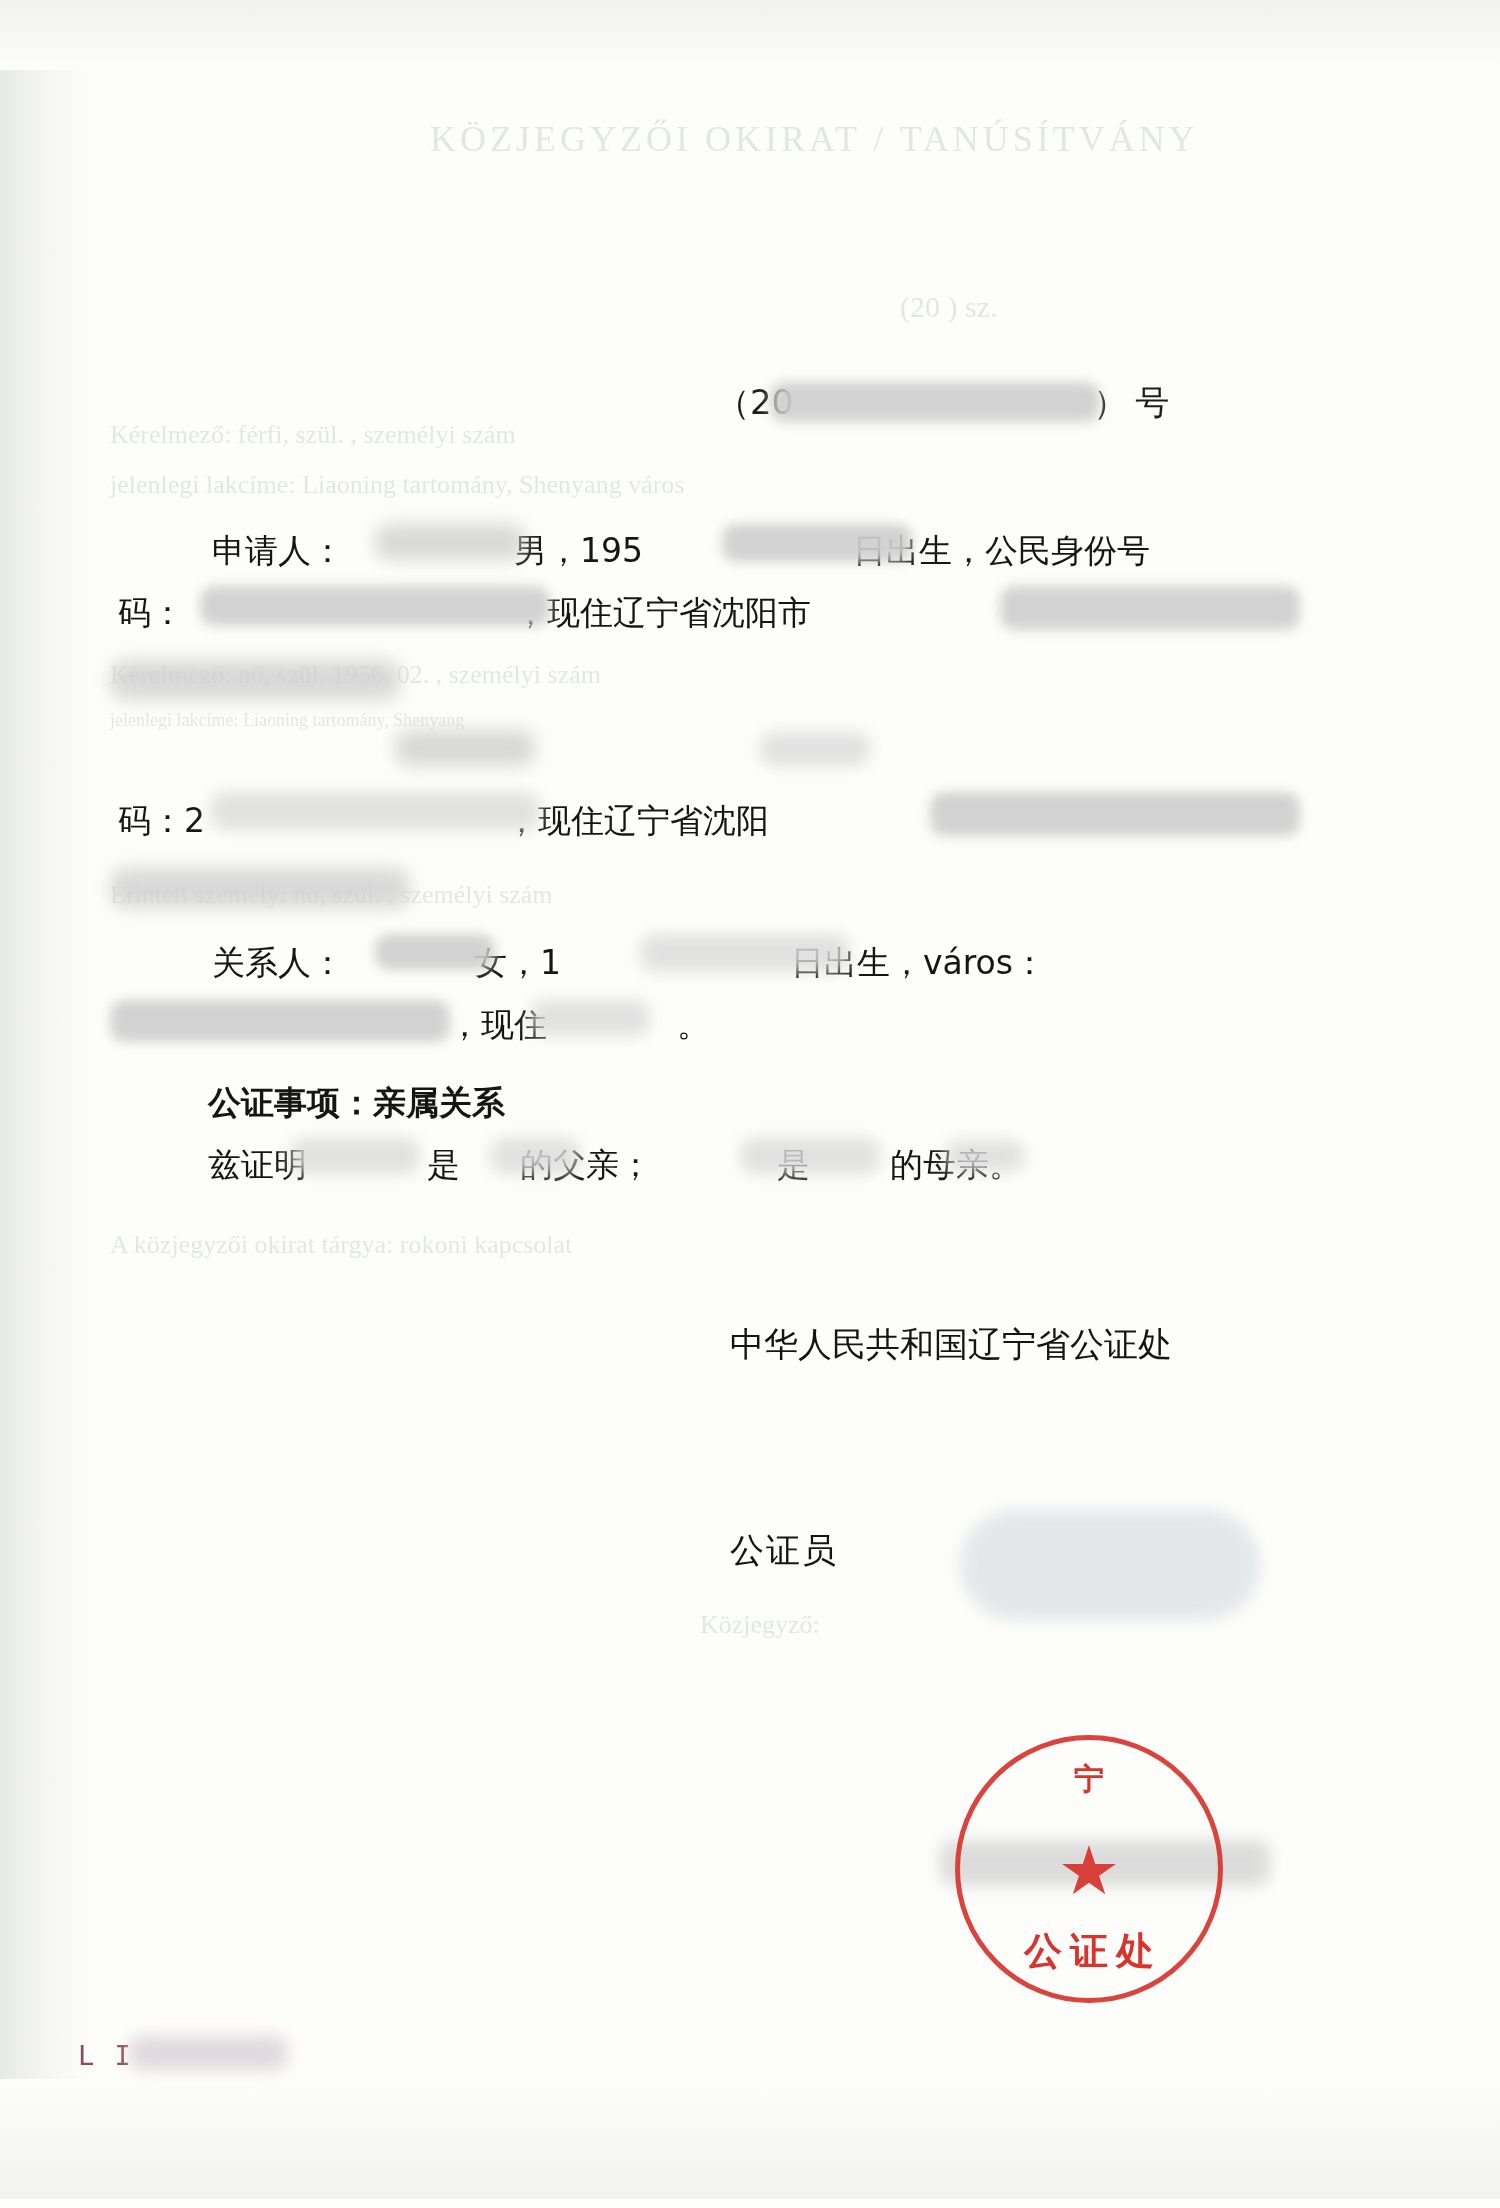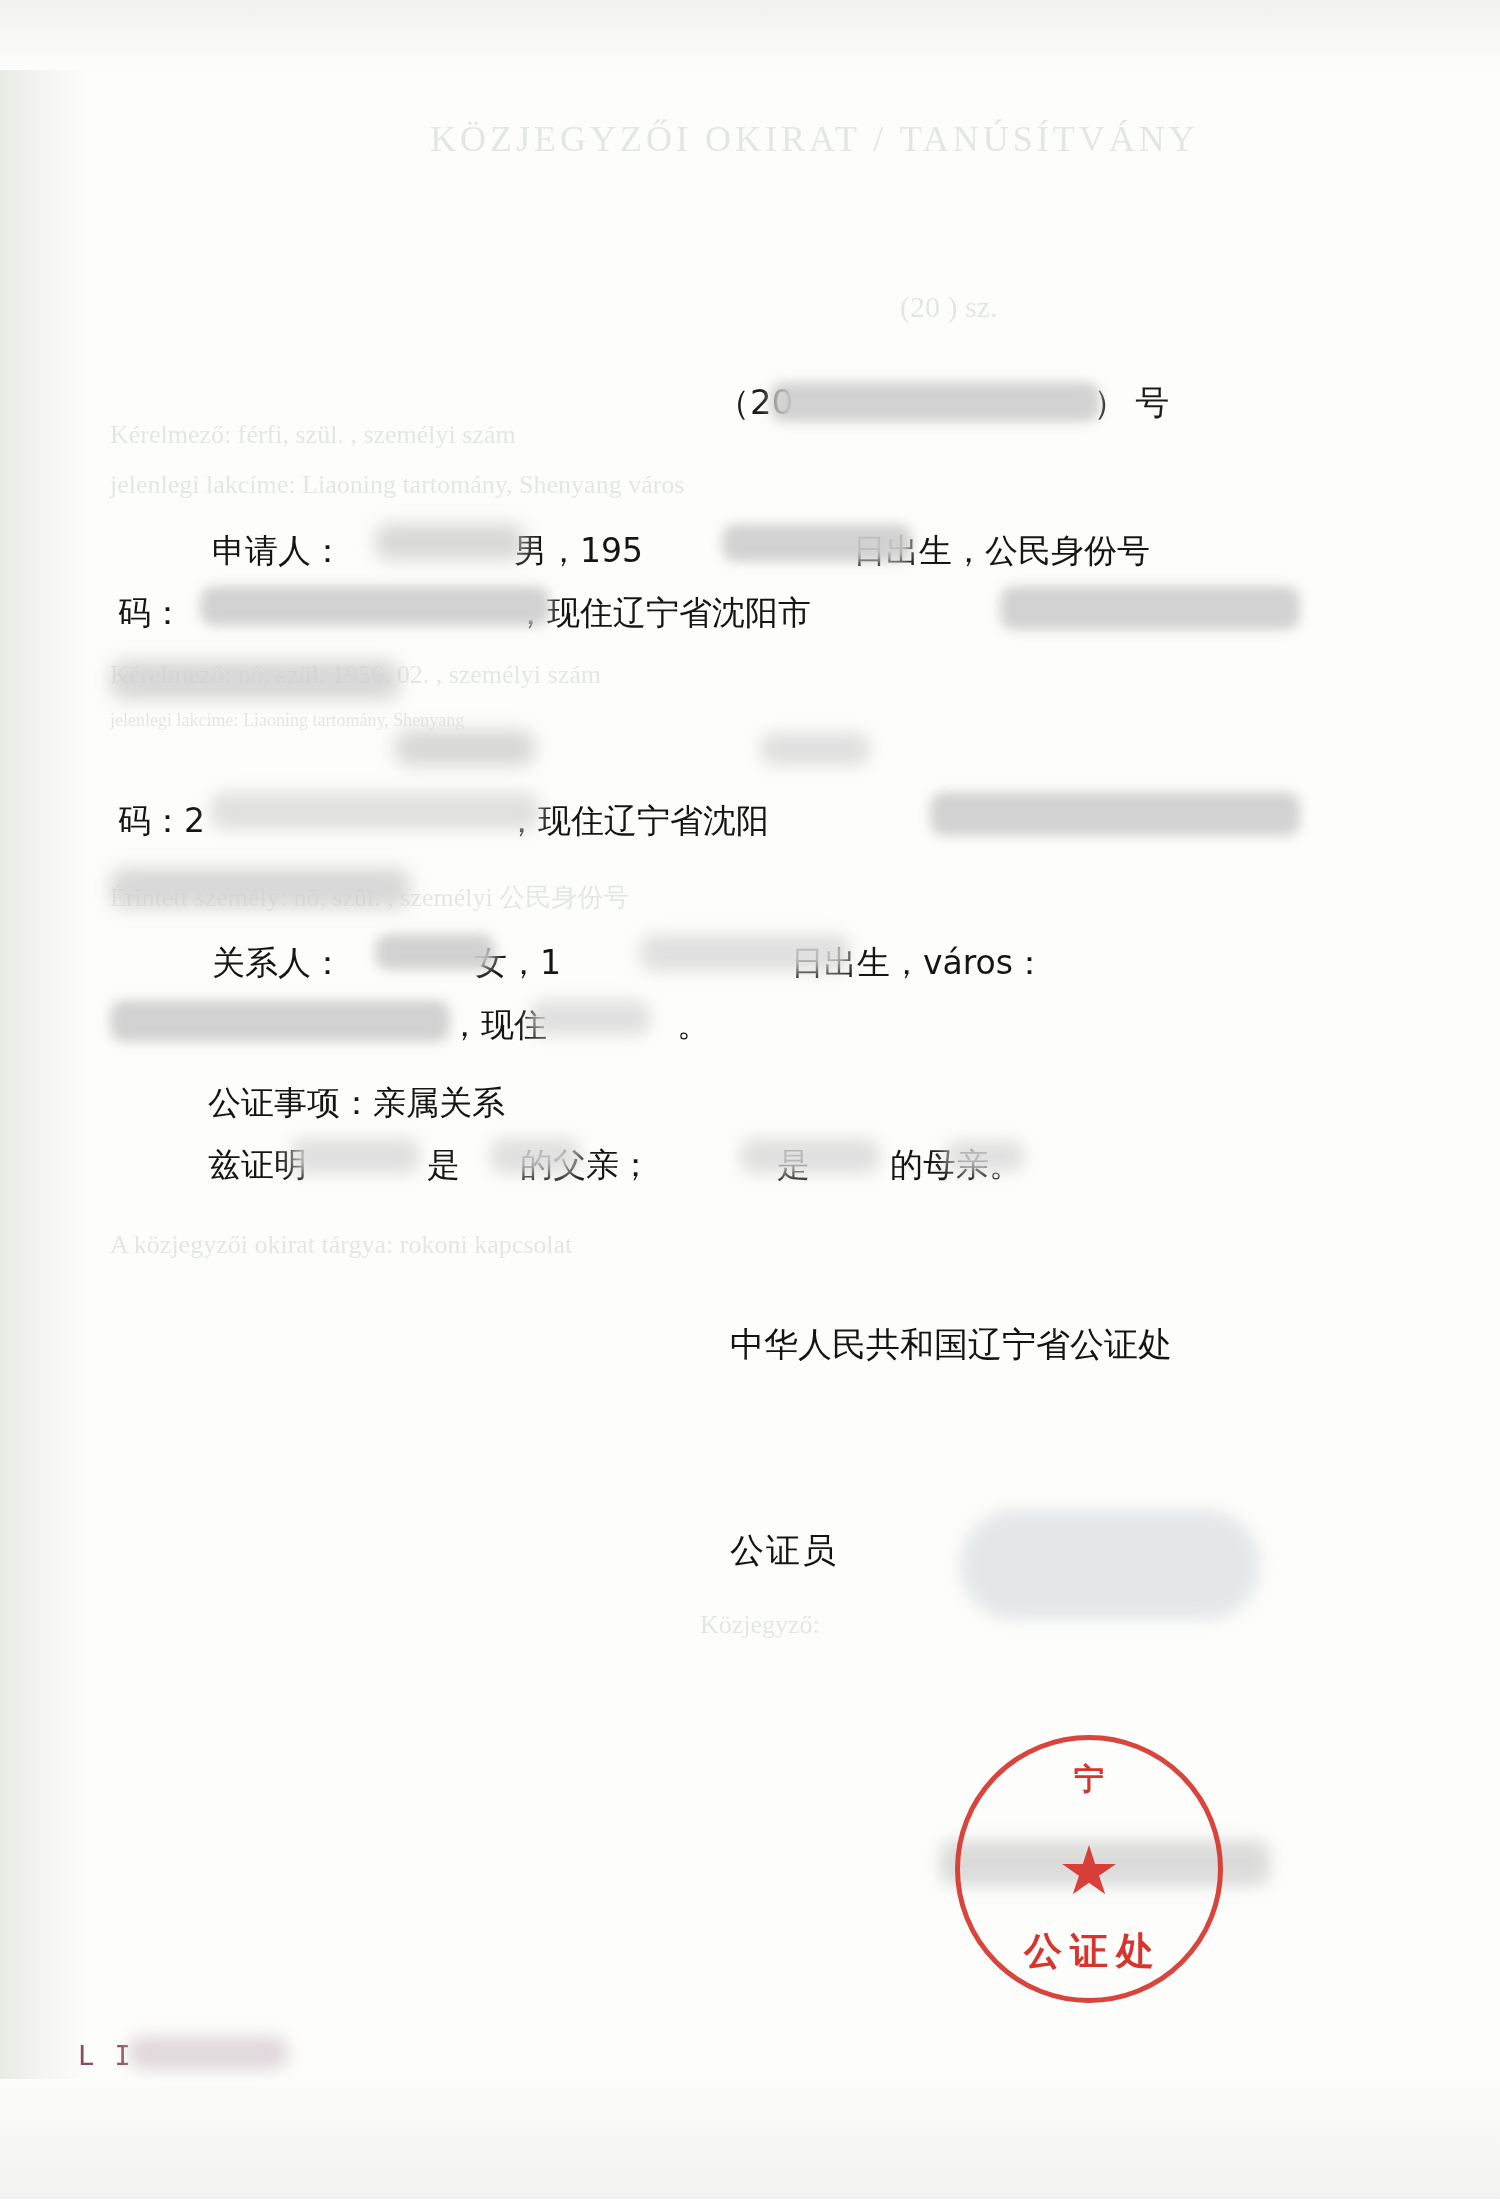--- a/index.html
+++ b/index.html
@@ -85,21 +85,21 @@
     font-family: "DejaVu Sans", "Liberation Sans", sans-serif;
     white-space: nowrap;
   }
 
   .p-applicant1-l1 { top: 520px; left: 212px; }
   .p-applicant1-l2 { top: 582px; left: 118px; }
   .p-applicant2-l1 { top: 728px; left: 380px; }
   .p-applicant2-l2 { top: 790px; left: 118px; }
   .p-relative-l1  { top: 932px; left: 212px; }
   .p-relative-l2  { top: 994px; left: 118px; }
-  .p-matter       { top: 1072px; left: 208px; }
+  .p-matter       { top: 1072px; left: 208px; font-weight: bold; }
   .p-statement    { top: 1134px; left: 208px; }
 
   .office {
     position: absolute;
     top: 1322px;
     left: 730px;
     font-size: 34px;
     color: #141414;
     font-family: "DejaVu Sans", "Liberation Sans", sans-serif;
     white-space: nowrap;
@@ -201,21 +201,21 @@
   <div class="paper-shade-left"></div>
   <div class="paper-shade-top"></div>
   <div class="paper-shade-bottom"></div>
 
   <div class="bleed" style="left:430px; top:118px; font-size:36px; letter-spacing:4px;">KÖZJEGYZŐI OKIRAT / TANÚSÍTVÁNY</div>
   <div class="bleed" style="left:900px; top:290px; font-size:30px;">(20   )   sz.</div>
   <div class="bleed" style="left:110px; top:420px; font-size:26px;">Kérelmező:                 férfi, szül.                 , személyi szám</div>
   <div class="bleed" style="left:110px; top:470px; font-size:26px;">jelenlegi lakcíme: Liaoning tartomány, Shenyang város</div>
   <div class="bleed" style="left:110px; top:660px; font-size:26px;">Kérelmező:                 nő, szül. 1956. 02.        , személyi szám</div>
   <div class="bleed" style="left:110px; top:710px; font-size:18px;">jelenlegi lakcíme: Liaoning tartomány, Shenyang</div>
-  <div class="bleed" style="left:110px; top:880px; font-size:26px;">Érintett személy:              nő, szül.             , személyi 公民身份号</div>
+  <div class="bleed" style="left:110px; top:880px; font-size:26px;">Érintett személy:              nő, szül.             , személyi szám</div>
   <div class="bleed" style="left:110px; top:1230px; font-size:26px;">A közjegyzői okirat tárgya: rokoni kapcsolat</div>
   <div class="bleed" style="left:700px; top:1610px; font-size:26px;">Közjegyző:</div>
 
   <div class="content">
 
 
     <div class="docnum">
       <span>（</span><span>20</span><span style="display:inline-block;width:300px;"></span><span>）</span><span class="hao">号</span>
     </div>
 

